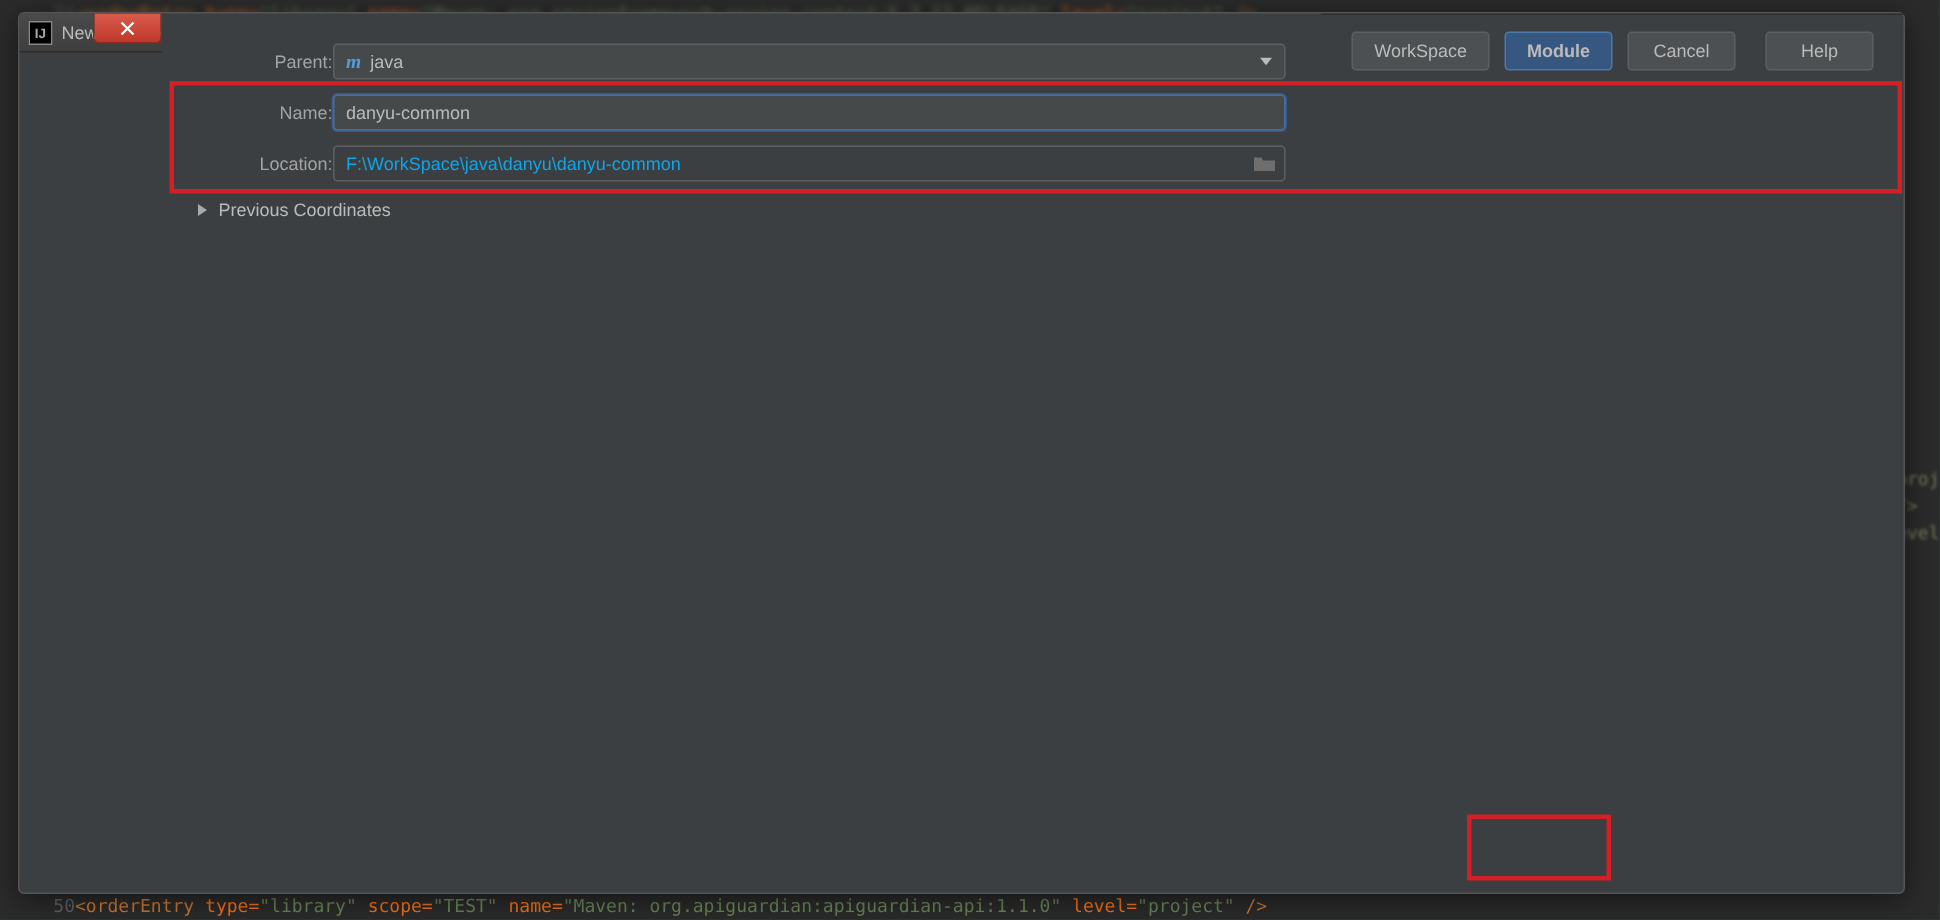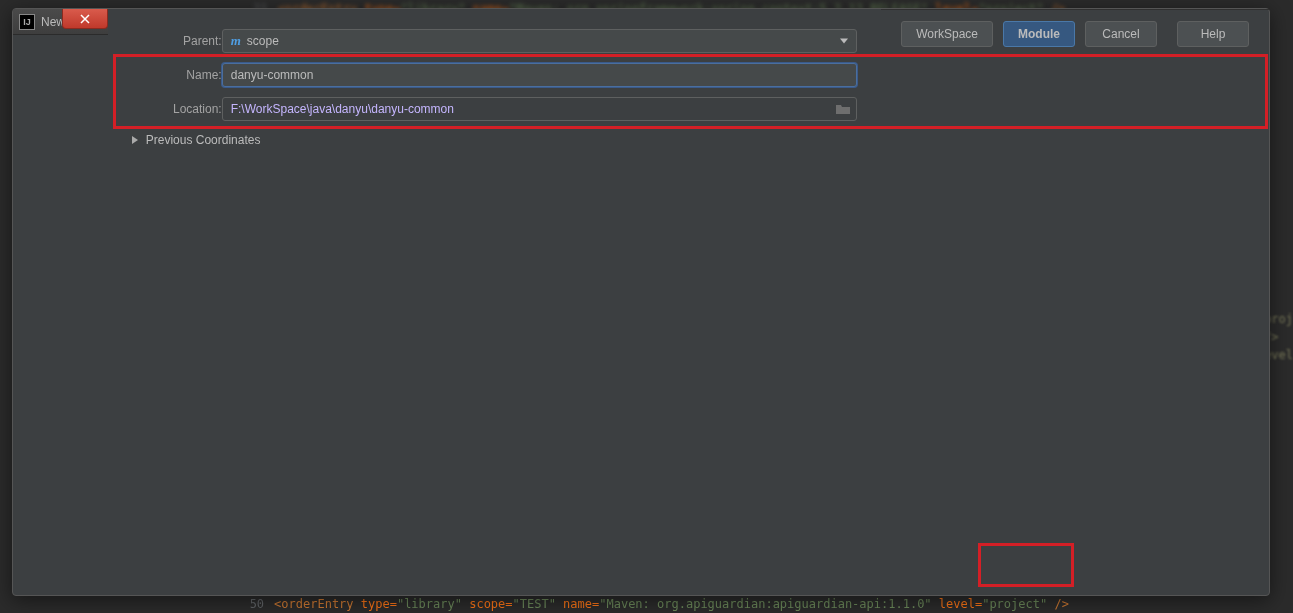--- a/index.html
+++ b/index.html
@@ -24,22 +24,21 @@
       height: 100%;
       background: #2b2b2b;
       color: #888;
       font-family: "Consolas", monospace;
       font-size: 12px;
     }
     .backdrop-line {
       padding: 2px 10px;
       white-space: nowrap;
       display: flex;
-      gap: 10px;
-      justify-content: center;
+      gap: 0;
     }
     .backdrop-line.top {
       filter: blur(2px);
     }
     .backdrop-line-num {
       color: #606366;
       width: 40px;
       text-align: right;
     }
     .syntax-tag { color: #cc7832; }
@@ -193,21 +192,21 @@
       font-family: inherit;
       outline: none;
     }
     .location-input {
       width: 100%;
       height: 24px;
       background: #3c3f41;
       border: 1px solid #5e6060;
       border-radius: 3px;
       padding: 0 8px;
-      color: #c4b5fd;
+      color: #0ea5e9;
       font-size: 12px;
       font-family: inherit;
       outline: none;
       position: relative;
     }
     .location-wrapper {
       position: relative;
       flex: 1;
     }
     .folder-browse-icon {
@@ -334,21 +333,21 @@
     </div>
   </div>
 
   <div class="content">
 
     <div class="form-row">
       <div class="form-label">Parent:</div>
       <div class="form-field">
         <div class="parent-select">
           <span class="maven-icon">m</span>
-          <span>scope</span>
+          <span>java</span>
           <div class="dropdown-arrow"></div>
         </div>
       </div>
     </div>
 
     <div class="form-row">
       <div class="form-label">Name:</div>
       <div class="form-field">
         <input class="name-input" value="danyu-common" style="">
       </div>

